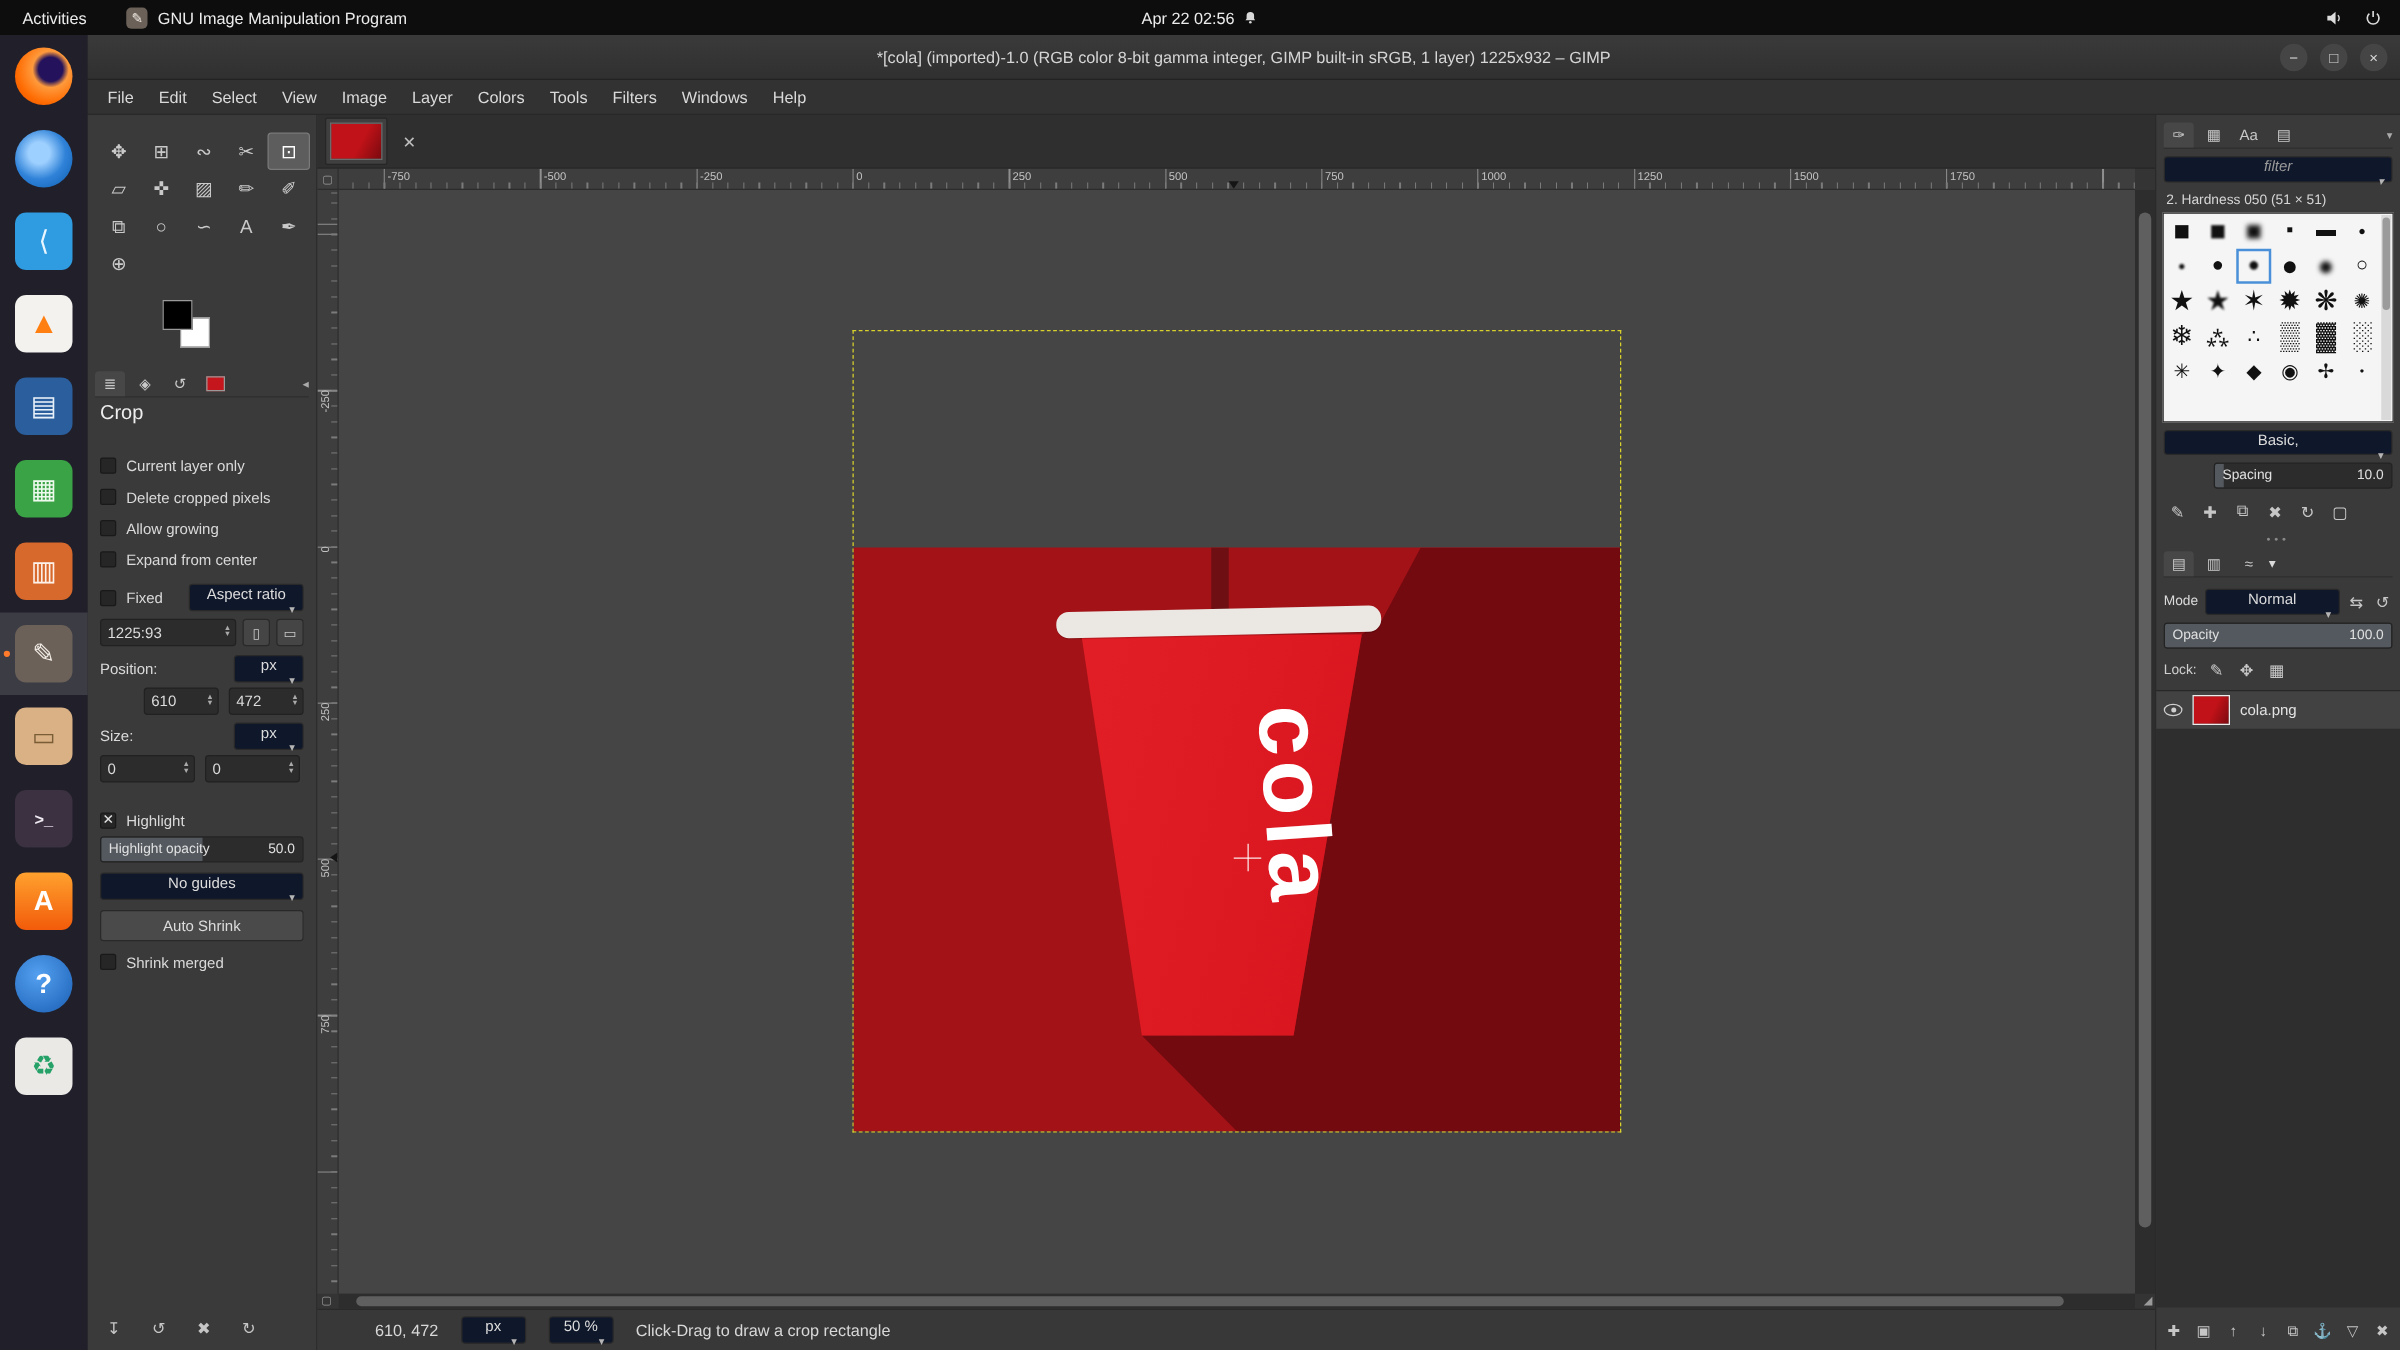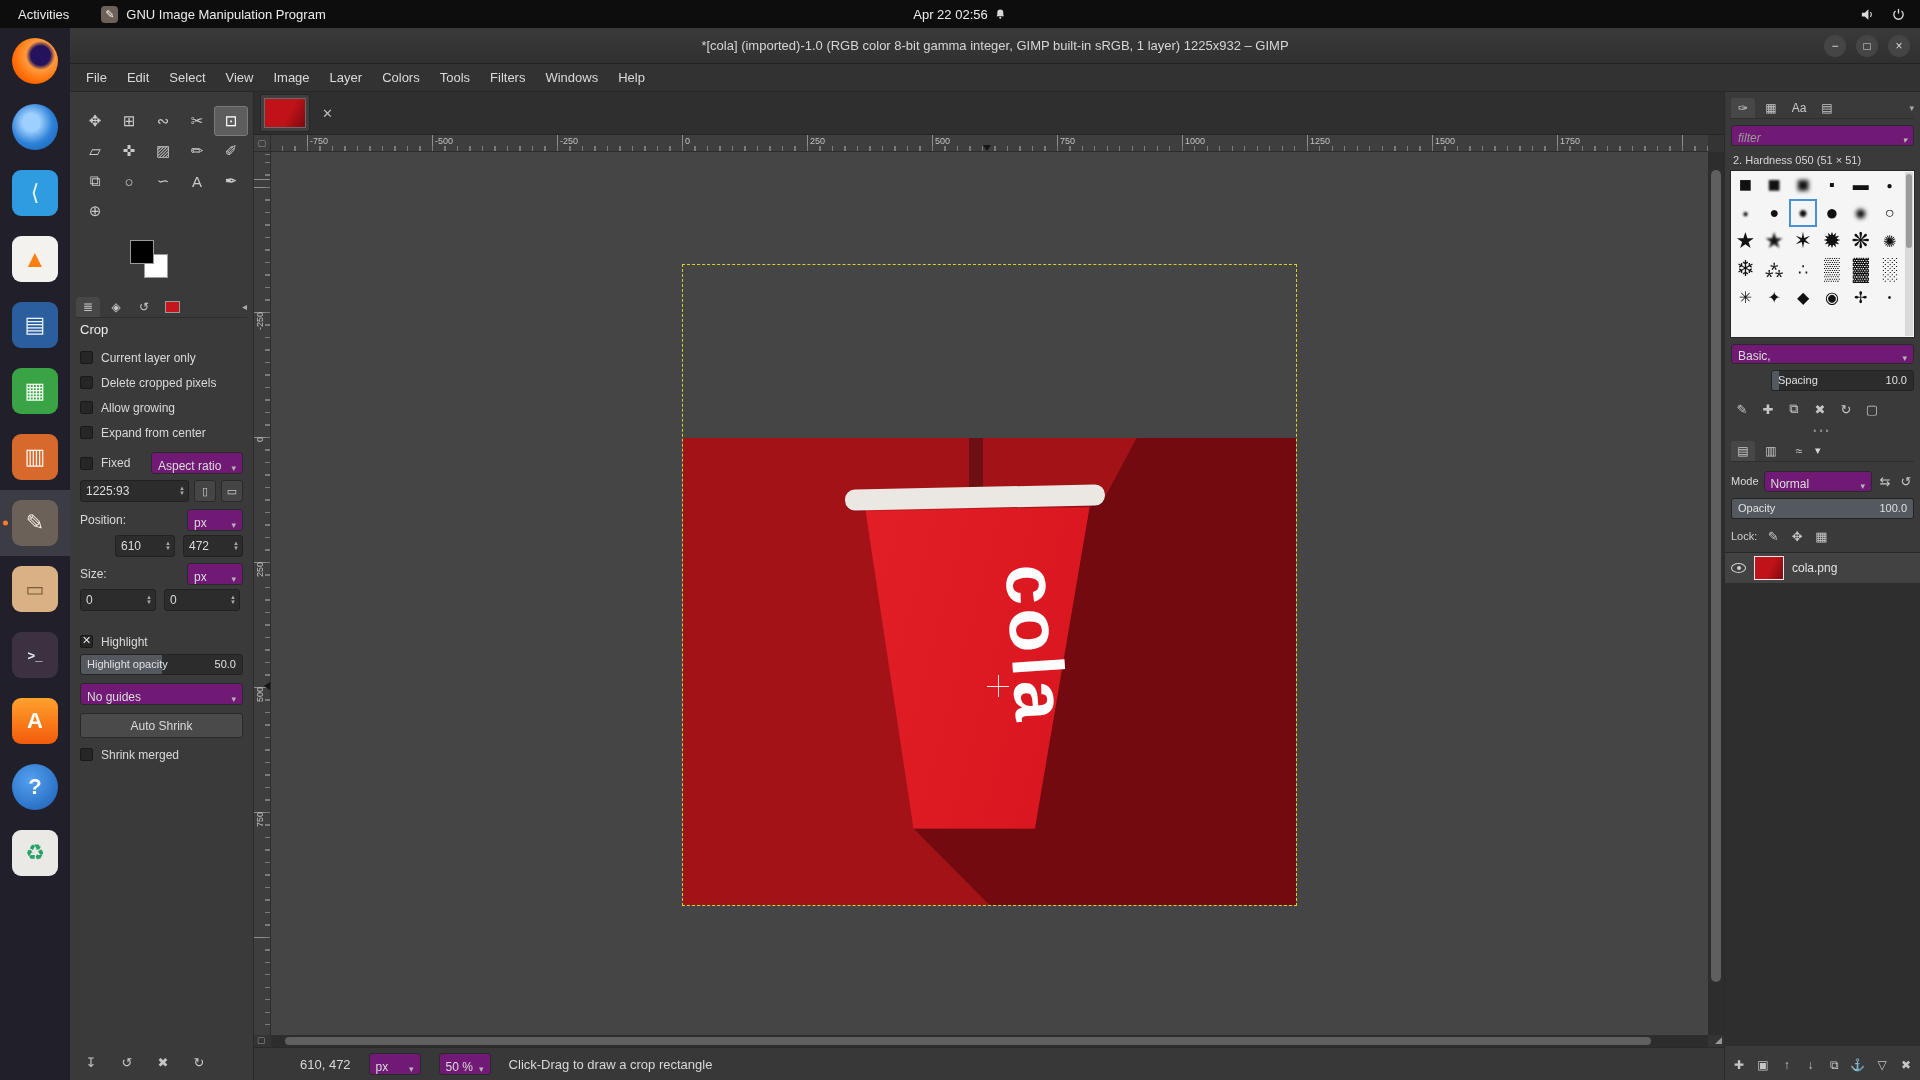--- a/index.html
+++ b/index.html
@@ -55,27 +55,27 @@
   #swatch-bg { position:absolute; left:14px; top:14px; width:24px; height:24px; background:#fff; border:1px solid #9a9a9a; }
   #dock-tabs { position:absolute; left:6px; top:204px; right:6px; height:22px; display:flex; align-items:center; gap:4px;
                border-bottom:1px solid #2e2e2e; }
   .dtab { min-width:24px; height:20px; display:flex; align-items:center; justify-content:center;
           font-size:12px; color:#c9c9c9; border-radius:3px 3px 0 0; }
   .dtab[data-active="true"] { background:#474747; }
   .dtab .mini-thumb { width:15px; height:12px; background:#c4161c; border:1px solid #999; }
   #dock-tabs .corner { margin-left:auto; font-size:10px; color:#aaa; }
 
   #tool-options { position:absolute; left:10px; right:10px; top:230px; bottom:40px; font-size:12px; overflow:hidden; }
-  .to-title { font-size:13px; color:#eee; margin-bottom:8px; }
+  .to-title { font-size:16px; color:#eee; margin-bottom:20px; }
   .opt-row { display:flex; align-items:center; height:25px; }
   .cb { width:13px; height:13px; background:#262626; border:1px solid #191919; border-radius:2px;
         display:inline-block; position:relative; margin-right:8px; flex:none; }
   .cb[data-on="true"]::after { content:"✕"; position:absolute; left:1px; top:-2px; font-size:11px; color:#e2e2e2; }
-  .dd { background:#701a75; border:1px solid #292929; border-radius:3px; height:22px;
-        display:flex; align-items:flex-end; padding:0 6px; color:#dcdcdc; font-size:12px; }
+  .dd { background:#0f172a; border:1px solid #292929; border-radius:3px; height:22px;
+        display:flex; align-items:center; padding:0 6px; color:#dcdcdc; font-size:12px;flex-direction:column; }
   .dd .car { margin-left:auto; font-size:9px; color:#b5b5b5; padding-left:6px; }
   .row { display:flex; align-items:center; }
   .fixed-dd { width:92px; margin-left:auto; }
   .field { background:#2c2c2c; border:1px solid #212121; border-radius:3px; height:22px;
            display:flex; align-items:center; }
   .field input { background:transparent; border:none; outline:none; color:#dcdcdc; font-size:12px;
                  width:100%; padding:0 5px; font-family:"Liberation Sans",sans-serif; }
   .spin { width:76px; }
   .spin .arrows, .ratio-wrap .arrows { display:flex; flex-direction:column; line-height:5px; font-size:6px;
           color:#aaa; padding-right:3px; }

